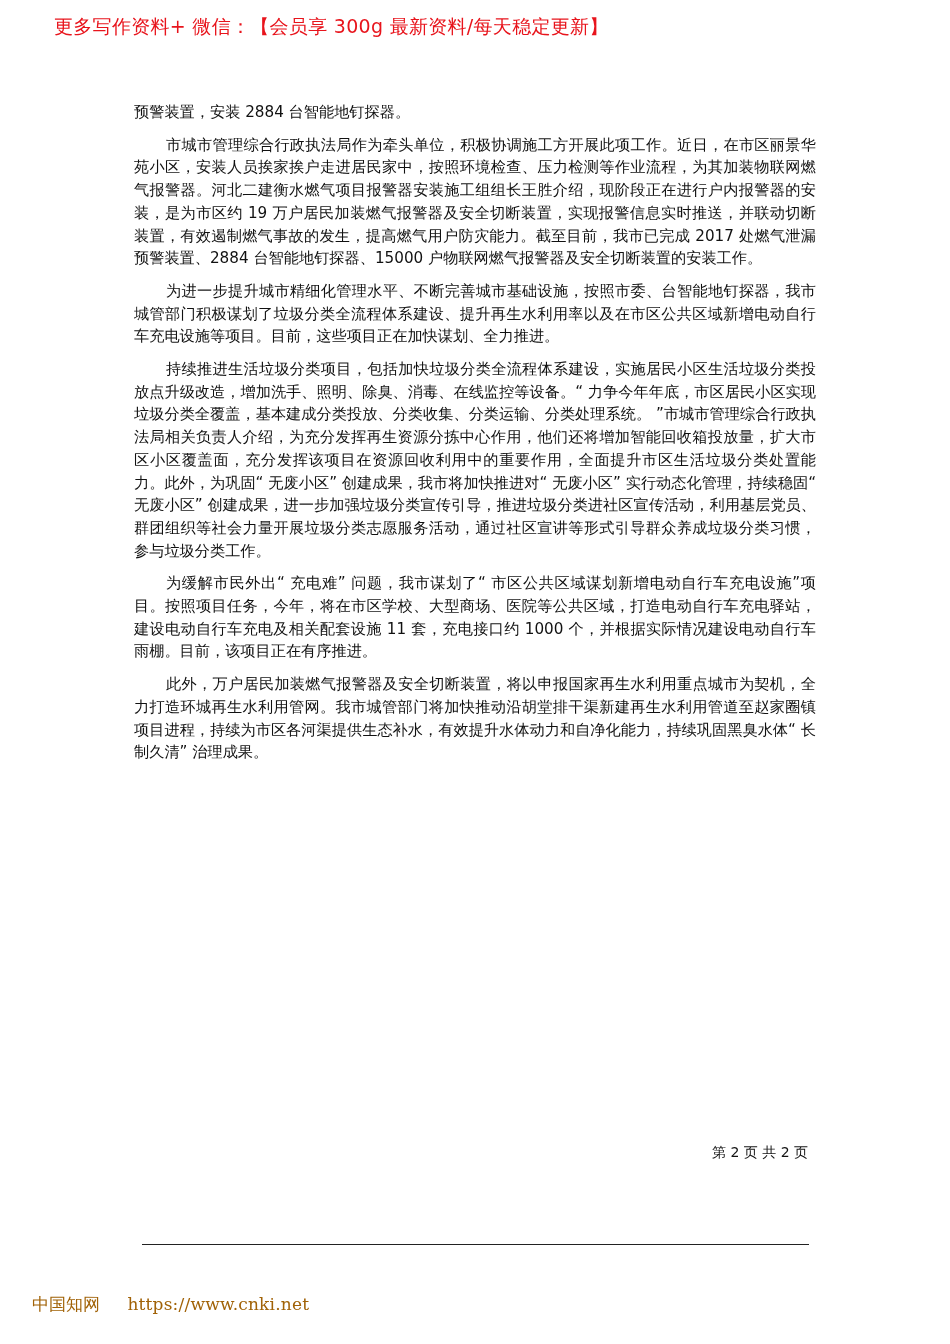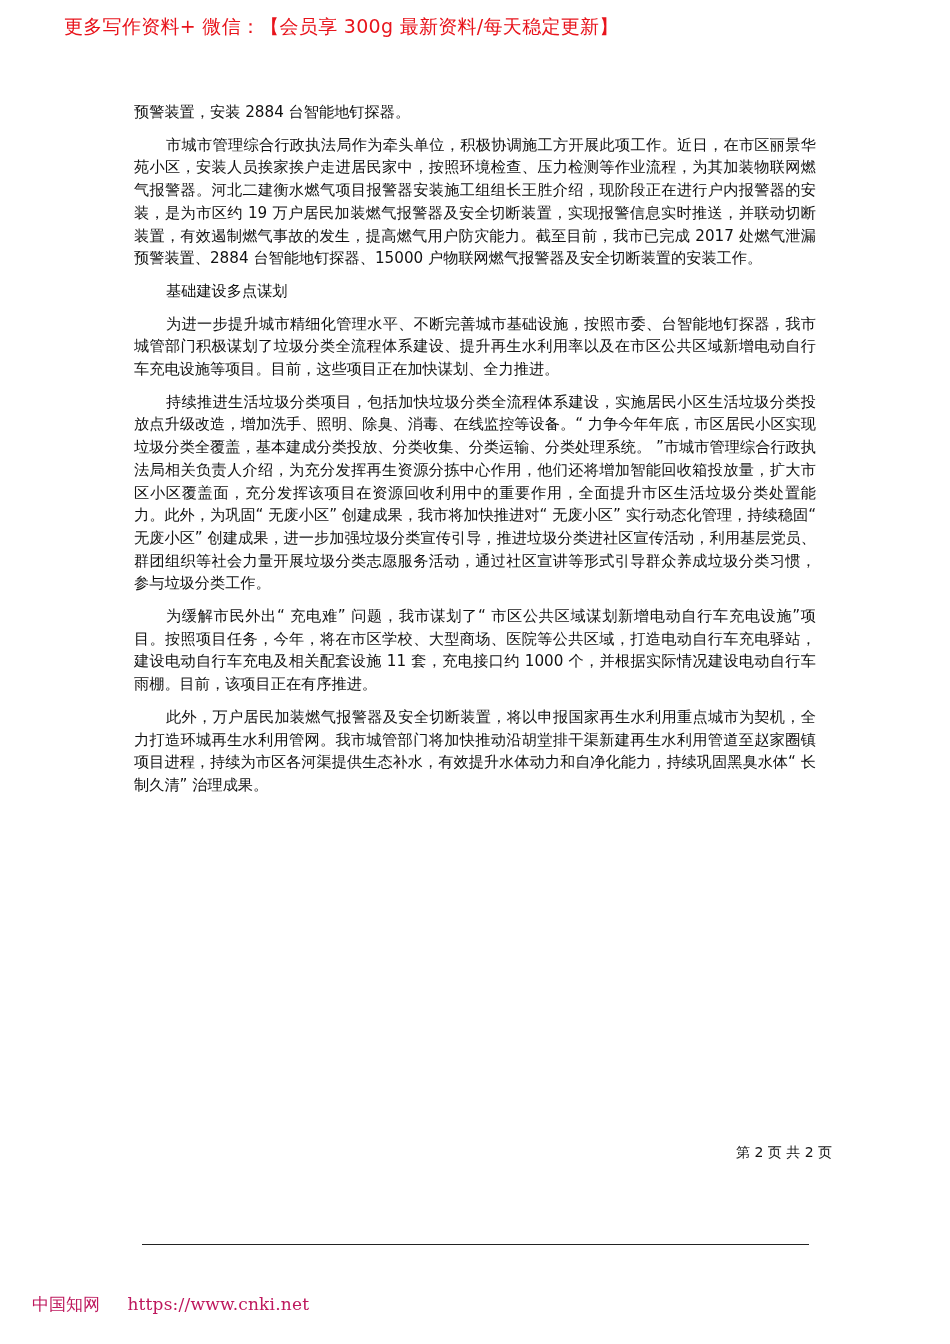--- a/index.html
+++ b/index.html
@@ -2,55 +2,54 @@
 <html><head>
 <meta charset="utf-8">
 <style>
   html, body { margin: 0; padding: 0; background: #ffffff; }
   body {
     width: 950px; height: 1344px; position: relative; overflow: hidden;
     font-family: "DejaVu Sans", "Liberation Sans", sans-serif;
     color: #111;
   }
   .promo-banner {
-    position: absolute; left: 64px; top: 12px;
+    position: absolute; left: 54px; top: 12px;
     font-size: 19px; color: #e8141c; letter-spacing: 0.3px;
     white-space: nowrap; line-height: 28px;
   }
   .body-text {
     position: absolute; left: 124px; top: 91px; width: 702px;
     font-size: 15.2px; line-height: 22.7px; text-align: justify;
   }
   .body-text p { margin: 10px; }
   .body-text p.indent { text-indent: 32px; }
   .body-text p.heading { text-indent: 32px; }
   .page-number {
     position: absolute; left: 712px; top: 1144px;
-    font-size: 14px; color: #111; white-space: nowrap; margin-left: 24px;
+    font-size: 14px; color: #111; white-space: nowrap;
   }
   .footer-rule {
     position: absolute; left: 142px; top: 1244px; width: 667px;
     height: 0; border-top: 1.5px solid #222;
   }
   .watermark {
     position: absolute; left: 32px; top: 1293px;
-    font-size: 17px; color: #be185d; white-space: nowrap;
+    font-size: 17px; color: #a16207; white-space: nowrap;
   }
   .watermark .wm-name { font-family: "DejaVu Serif", serif; margin-right: 22px; }
   .watermark .wm-url { font-family: "DejaVu Serif", serif; letter-spacing: 0.2px; }
 </style>
 </head>
 <body>
 
 <div class="promo-banner">更多写作资料+ 微信：【会员享 300g 最新资料/每天稳定更新】</div>
 
 <div class="body-text">
   <p>预警装置，安装 2884 台智能地钉探器。</p>
   <p class="indent">市城市管理综合行政执法局作为牵头单位，积极协调施工方开展此项工作。近日，在市区丽景华苑小区，安装人员挨家挨户走进居民家中，按照环境检查、压力检测等作业流程，为其加装物联网燃气报警器。河北二建衡水燃气项目报警器安装施工组组长王胜介绍，现阶段正在进行户内报警器的安装，是为市区约 19 万户居民加装燃气报警器及安全切断装置，实现报警信息实时推送，并联动切断装置，有效遏制燃气事故的发生，提高燃气用户防灾能力。截至目前，我市已完成 2017 处燃气泄漏预警装置、2884 台智能地钉探器、15000 户物联网燃气报警器及安全切断装置的安装工作。</p>
-  <p class="heading">基础建设多点谋划</p>
   <p class="indent">为进一步提升城市精细化管理水平、不断完善城市基础设施，按照市委、台智能地钉探器，我市城管部门积极谋划了垃圾分类全流程体系建设、提升再生水利用率以及在市区公共区域新增电动自行车充电设施等项目。目前，这些项目正在加快谋划、全力推进。</p>
   <p class="indent">持续推进生活垃圾分类项目，包括加快垃圾分类全流程体系建设，实施居民小区生活垃圾分类投放点升级改造，增加洗手、照明、除臭、消毒、在线监控等设备。“ 力争今年年底，市区居民小区实现垃圾分类全覆盖，基本建成分类投放、分类收集、分类运输、分类处理系统。 ”市城市管理综合行政执法局相关负责人介绍，为充分发挥再生资源分拣中心作用，他们还将增加智能回收箱投放量，扩大市区小区覆盖面，充分发挥该项目在资源回收利用中的重要作用，全面提升市区生活垃圾分类处置能力。此外，为巩固“ 无废小区” 创建成果，我市将加快推进对“ 无废小区” 实行动态化管理，持续稳固“ 无废小区” 创建成果，进一步加强垃圾分类宣传引导，推进垃圾分类进社区宣传活动，利用基层党员、群团组织等社会力量开展垃圾分类志愿服务活动，通过社区宣讲等形式引导群众养成垃圾分类习惯，参与垃圾分类工作。</p>
   <p class="indent">为缓解市民外出“ 充电难” 问题，我市谋划了“ 市区公共区域谋划新增电动自行车充电设施”项目。按照项目任务，今年，将在市区学校、大型商场、医院等公共区域，打造电动自行车充电驿站，建设电动自行车充电及相关配套设施 11 套，充电接口约 1000 个，并根据实际情况建设电动自行车雨棚。目前，该项目正在有序推进。</p>
   <p class="indent">此外，万户居民加装燃气报警器及安全切断装置，将以申报国家再生水利用重点城市为契机，全力打造环城再生水利用管网。我市城管部门将加快推动沿胡堂排干渠新建再生水利用管道至赵家圈镇项目进程，持续为市区各河渠提供生态补水，有效提升水体动力和自净化能力，持续巩固黑臭水体“ 长制久清” 治理成果。</p>
 </div>
 
 <div class="page-number">第 2 页 共 2 页</div>
 
 <div class="footer-rule"></div>
 

